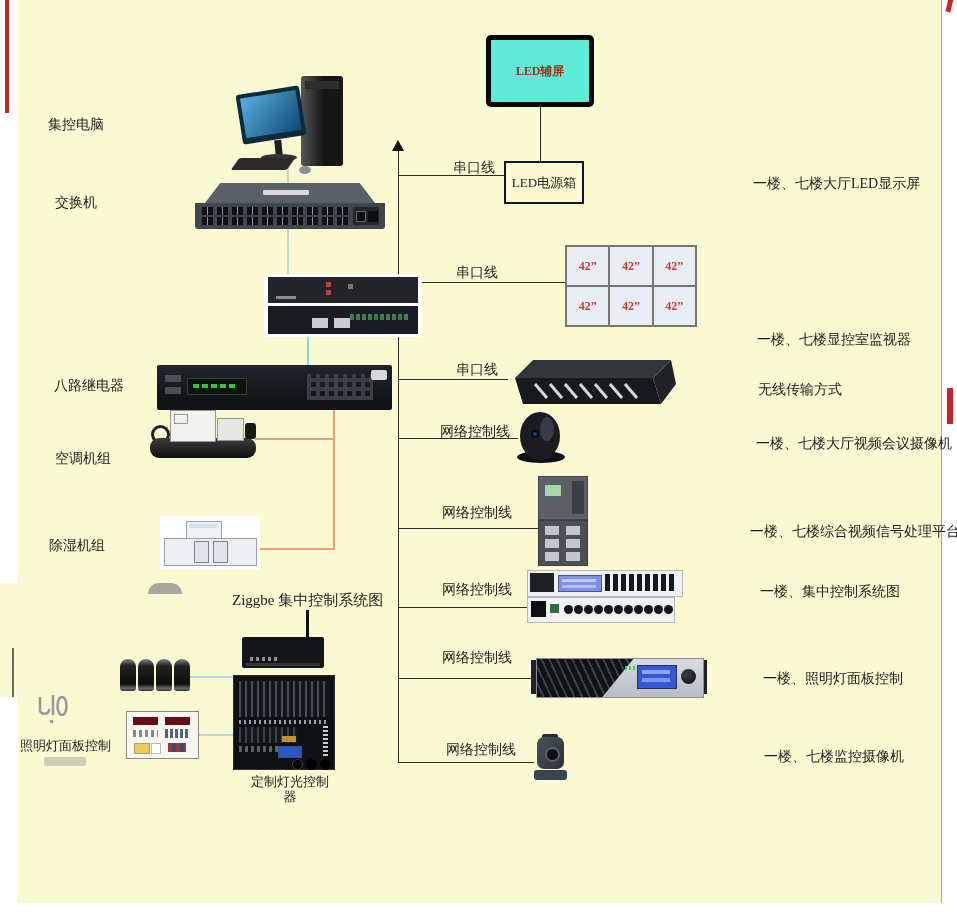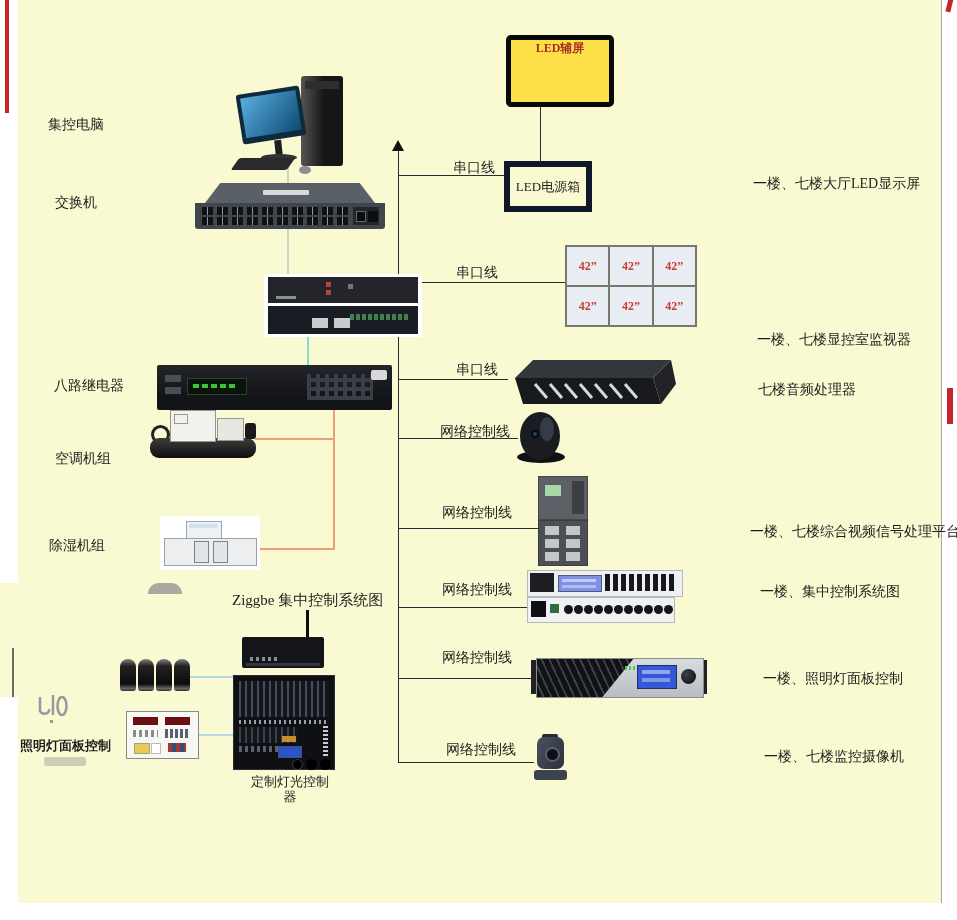--- a/index.html
+++ b/index.html
@@ -24,24 +24,24 @@
   .lc-lbl{left:240px;top:774px;width:100px;text-align:center;font-size:13px;line-height:15px;}
   
   .line{position:absolute;background:#2c2c2c;}
   .trunk{left:398px;top:150px;width:1px;height:612px;}
   .arrow-up{left:392px;top:140px;width:0;height:0;border-left:6px solid transparent;border-right:6px solid transparent;border-bottom:11px solid #111;background:none;}
   .pale{background:#c5d8c8;}
   .cyan{background:#8fd6d6;}
   .orange{background:#ec9d7a;}
   .blue{background:#b9d6e6;}
   
-  .led-screen{left:486px;top:35px;width:98px;height:62px;background:#fde047;border:5px solid #080808;border-radius:5px;
-              display:flex;justify-content:center;margin-left:20px;}
+  .led-screen{left:486px;top:35px;width:98px;height:62px;background:#5eead4;border:5px solid #080808;border-radius:5px;
+              display:flex;align-items:center;justify-content:center;}
   .led-screen span{color:#a82c22;font-weight:bold;font-size:12px;}
-  .led-box{left:504px;top:161px;width:76px;height:39px;border:6px solid #0f172a;display:flex;align-items:center;justify-content:center;font-size:13px;}
+  .led-box{left:504px;top:161px;width:76px;height:39px;border:2px solid #0f172a;display:flex;align-items:center;justify-content:center;font-size:13px;}
   
   .wall{left:565px;top:245px;width:130px;height:80px;display:grid;grid-template-columns:repeat(3,1fr);grid-template-rows:repeat(2,1fr);
         border:1px solid #77776f;background:#e9eef5;}
   .wall span{border:1px solid #77776f;display:flex;align-items:center;justify-content:center;
              color:#d03a30;font-weight:bold;font-size:12px;}
   
   .computer{left:233px;top:68px;width:115px;height:106px;}
   .computer div{position:absolute;}
   .pc-tower{left:68px;top:8px;width:42px;height:90px;background:linear-gradient(90deg,#555 0%,#161616 55%);border-radius:3px;}
   .pc-tower:before{content:"";position:absolute;left:4px;top:5px;width:34px;height:8px;background:#2e2e2e;}
@@ -215,34 +215,35 @@
   <div class="line orange" style="left:255px;top:438px;width:80px;height:2px;"></div>
   <div class="line orange" style="left:258px;top:548px;width:77px;height:2px;"></div>
   <div class="line blue" style="left:190px;top:676px;width:44px;height:2px;"></div>
   <div class="line blue" style="left:197px;top:734px;width:37px;height:2px;"></div>
 
   <div class="lbl" style="left:48px;top:116px;font-family:Liberation Mono, monospace;">集控电脑</div>
   <div class="lbl" style="left:55px;top:194px;">交换机</div>
   <div class="lbl" style="left:54px;top:377px;">八路继电器</div>
   <div class="lbl" style="left:55px;top:450px;">空调机组</div>
   <div class="lbl" style="left:49px;top:537px;">除湿机组</div>
-  <div class="lbl lbl-sm" style="left:20px;top:737px;font-weight:bold;">照明灯面板控制</div>
+  <div class="lbl lbl-sm" style="left:20px;top:737px;">照明灯面板控制</div>
 
   <div class="lbl" style="left:453px;top:159px;">串口线</div>
   <div class="lbl" style="left:456px;top:264px;">串口线</div>
   <div class="lbl" style="left:456px;top:361px;">串口线</div>
   <div class="lbl" style="left:440px;top:423px;">网络控制线</div>
   <div class="lbl" style="left:442px;top:504px;">网络控制线</div>
   <div class="lbl" style="left:442px;top:581px;">网络控制线</div>
   <div class="lbl" style="left:442px;top:649px;">网络控制线</div>
   <div class="lbl" style="left:446px;top:741px;">网络控制线</div>
 
   <div class="lbl" style="left:753px;top:175px;">一楼、七楼大厅LED显示屏</div>
   <div class="lbl" style="left:757px;top:283px;margin-top:48px;">一楼、七楼显控室监视器</div>
-  <div class="lbl" style="left:758px;top:381px;">七楼音频处理器</div>
+  <div class="lbl" style="left:758px;top:381px;">无线传输方式</div>
+  <div class="lbl" style="left:756px;top:435px;">一楼、七楼大厅视频会议摄像机</div>
   <div class="lbl" style="left:750px;top:523px;">一楼、七楼综合视频信号处理平台</div>
   <div class="lbl" style="left:760px;top:583px;">一楼、集中控制系统图</div>
   <div class="lbl" style="left:763px;top:670px;">一楼、照明灯面板控制</div>
   <div class="lbl" style="left:764px;top:748px;">一楼、七楼监控摄像机</div>
 
   <div class="abs led-screen">
     <span>LED辅屏</span>
   </div>
   <div class="abs led-box">LED电源箱</div>
 

